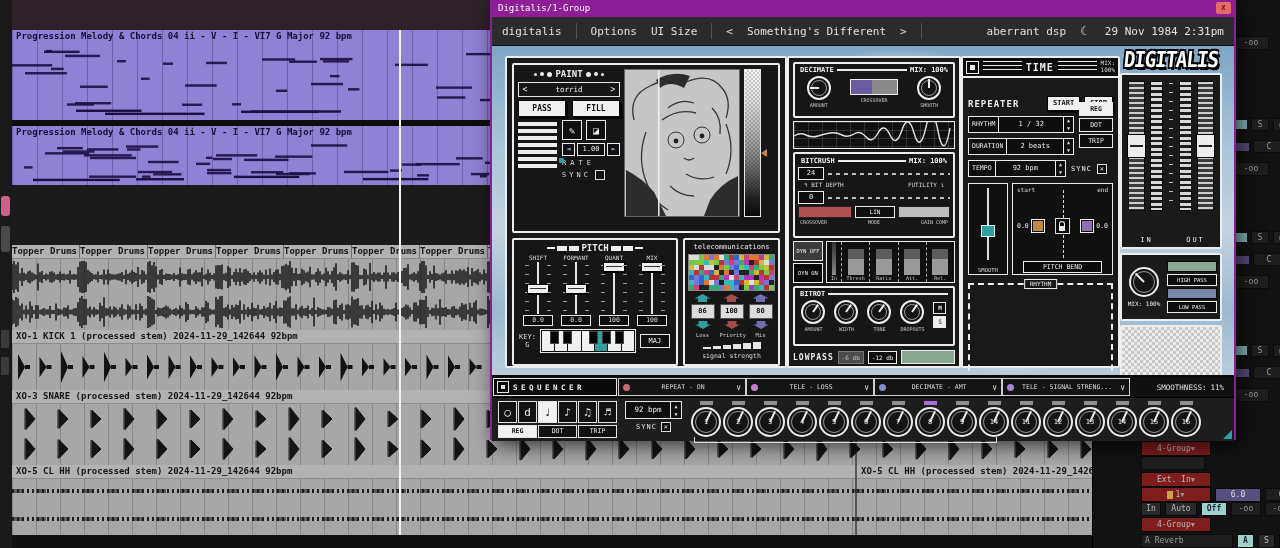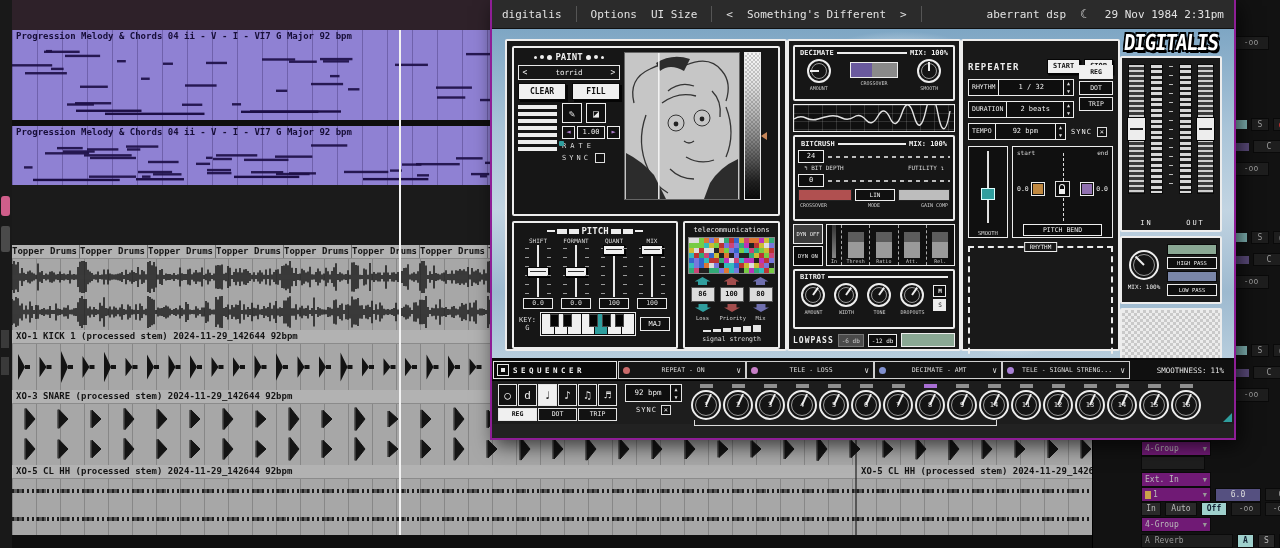--- a/index.html
+++ b/index.html
@@ -41,21 +41,21 @@
   .mrow{position:absolute;display:flex;gap:4px;align-items:center;}
   .mbox{background:#1e1e1e;border:1px solid #0a0a0a;color:#9a9a9a;font-size:8px;text-align:center;}
   .mteal{width:14px;height:9px;background:#7fb3b3;}
   .msolo{width:16px;height:11px;line-height:11px;}
   .mrec{width:15px;height:11px;display:flex;align-items:center;justify-content:center;}
   .mrec i{display:block;width:6px;height:6px;border-radius:50%;background:#c03030;}
   .mrec.dim i{background:#666;}
   .mvbar{width:20px;height:8px;background:#5a4a7a;}
   .mpan{width:30px;height:11px;line-height:11px;}
   .minf{width:34px;height:12px;line-height:12px;}
-  .mdd{display:flex;align-items:center;justify-content:space-between;background:#701a75;border:1px solid #0a0a0a;color:#bbb;font-size:8px;height:13px;padding:0 3px;}
+  .mdd{display:flex;align-items:center;justify-content:center;background:#7f1d1d;border:1px solid #0a0a0a;color:#bbb;font-size:8px;height:13px;padding:0 3px;}
   .mdd .car{font-size:7px;color:#999;}
   .mbtn{background:#2a2a2a;border:1px solid #0a0a0a;color:#bbb;font-size:8px;height:12px;line-height:12px;text-align:center;}
   .mbtn.teal{background:#9fd0cc;color:#123;font-weight:bold;}
   .mgain{background:#555080;color:#ddd;}
   .mdot{width:6px;height:8px;background:#c9a24a;margin-right:2px;flex:none;}
 
   
   .plugin{position:absolute;left:490px;top:0;width:742px;height:438px;z-index:10;
     border:2px solid #8e1e96;border-top:none;box-shadow:4px 6px 18px rgba(0,0,0,.65);background:#222;}
   .titlebar{position:relative;height:17px;background:#8e1e96;color:#fff;font-size:9px;line-height:17px;padding-left:6px;}
@@ -677,20 +677,24 @@
       <div class="mrow" style="top:534px;left:48px;">
         <div class="mbox" style="width:84px;height:12px;line-height:12px;text-align:left;padding:0 3px;">A Reverb</div>
         <div class="mbtn teal" style="width:15px;">A</div>
         <div class="mbtn" style="width:15px;">S</div>
         <div class="mbtn" style="width:24px;">Pos</div>
       </div>
     </div>
   </div>
 
   <div class="plugin">
+    <div class="titlebar">
+      <span>Digitalis/1-Group</span>
+      <div class="closebtn">x</div>
+    </div>
 
     <div class="toolbar">
       <span>digitalis</span>
       <div class="tsep"></div>
       <span>Options</span>
       <span>UI Size</span>
       <div class="tsep"></div>
       <span>&lt;</span>
       <span>Something's Different</span>
       <span>&gt;</span>
@@ -715,21 +719,21 @@
                 <i class="d3"></i>
                   <i class="d2"></i>
                   <i class="d1"></i>
               </div>
               <div class="presetsel">
                 <span class="ar">&lt;</span>
                 <span class="pv">torrid</span>
                 <span class="ar">&gt;</span>
               </div>
               <div class="btnrow">
-                <div class="btn3d">CLEAR</div>
+                <div class="btn3d">PASS</div>
                 <div class="btn3d">FILL</div>
               </div>
               <div class="paint-mid">
                 <div class="barstack">
                   <b></b>
                     <b></b>
                     <b></b>
                     <b></b>
                     <b></b>
                     <b></b>
@@ -1153,20 +1157,32 @@
           <div class="lprow">
             <span class="lplbl">LOWPASS</span>
             <div class="lpbtn lp6">-6 db</div>
             <div class="lpbtn lp12">-12 db</div>
             <div class="lpind"></div>
           </div>
         </div>
       </div>
 
       <div class="col col-time">
+        <div class="p-hdr">
+          <div class="ic">
+              <i></i>
+            </div>
+          <div class="hl"></div>
+          <span class="ttl">TIME</span>
+          <div class="hl"></div>
+          <div class="mx">
+              <div>MIX:</div>
+              <div>100%</div>
+            </div>
+        </div>
         <div class="time-inner">
           <div class="reprow">
             <span class="replbl">REPEATER</span>
             <div class="pbtn">START</div>
             <div class="pbtn">STOP</div>
           </div>
           <div class="trow">
             <span class="tl">RHYTHM</span>
             <span class="tv">1 / 32</span>
             <span class="tspin">

